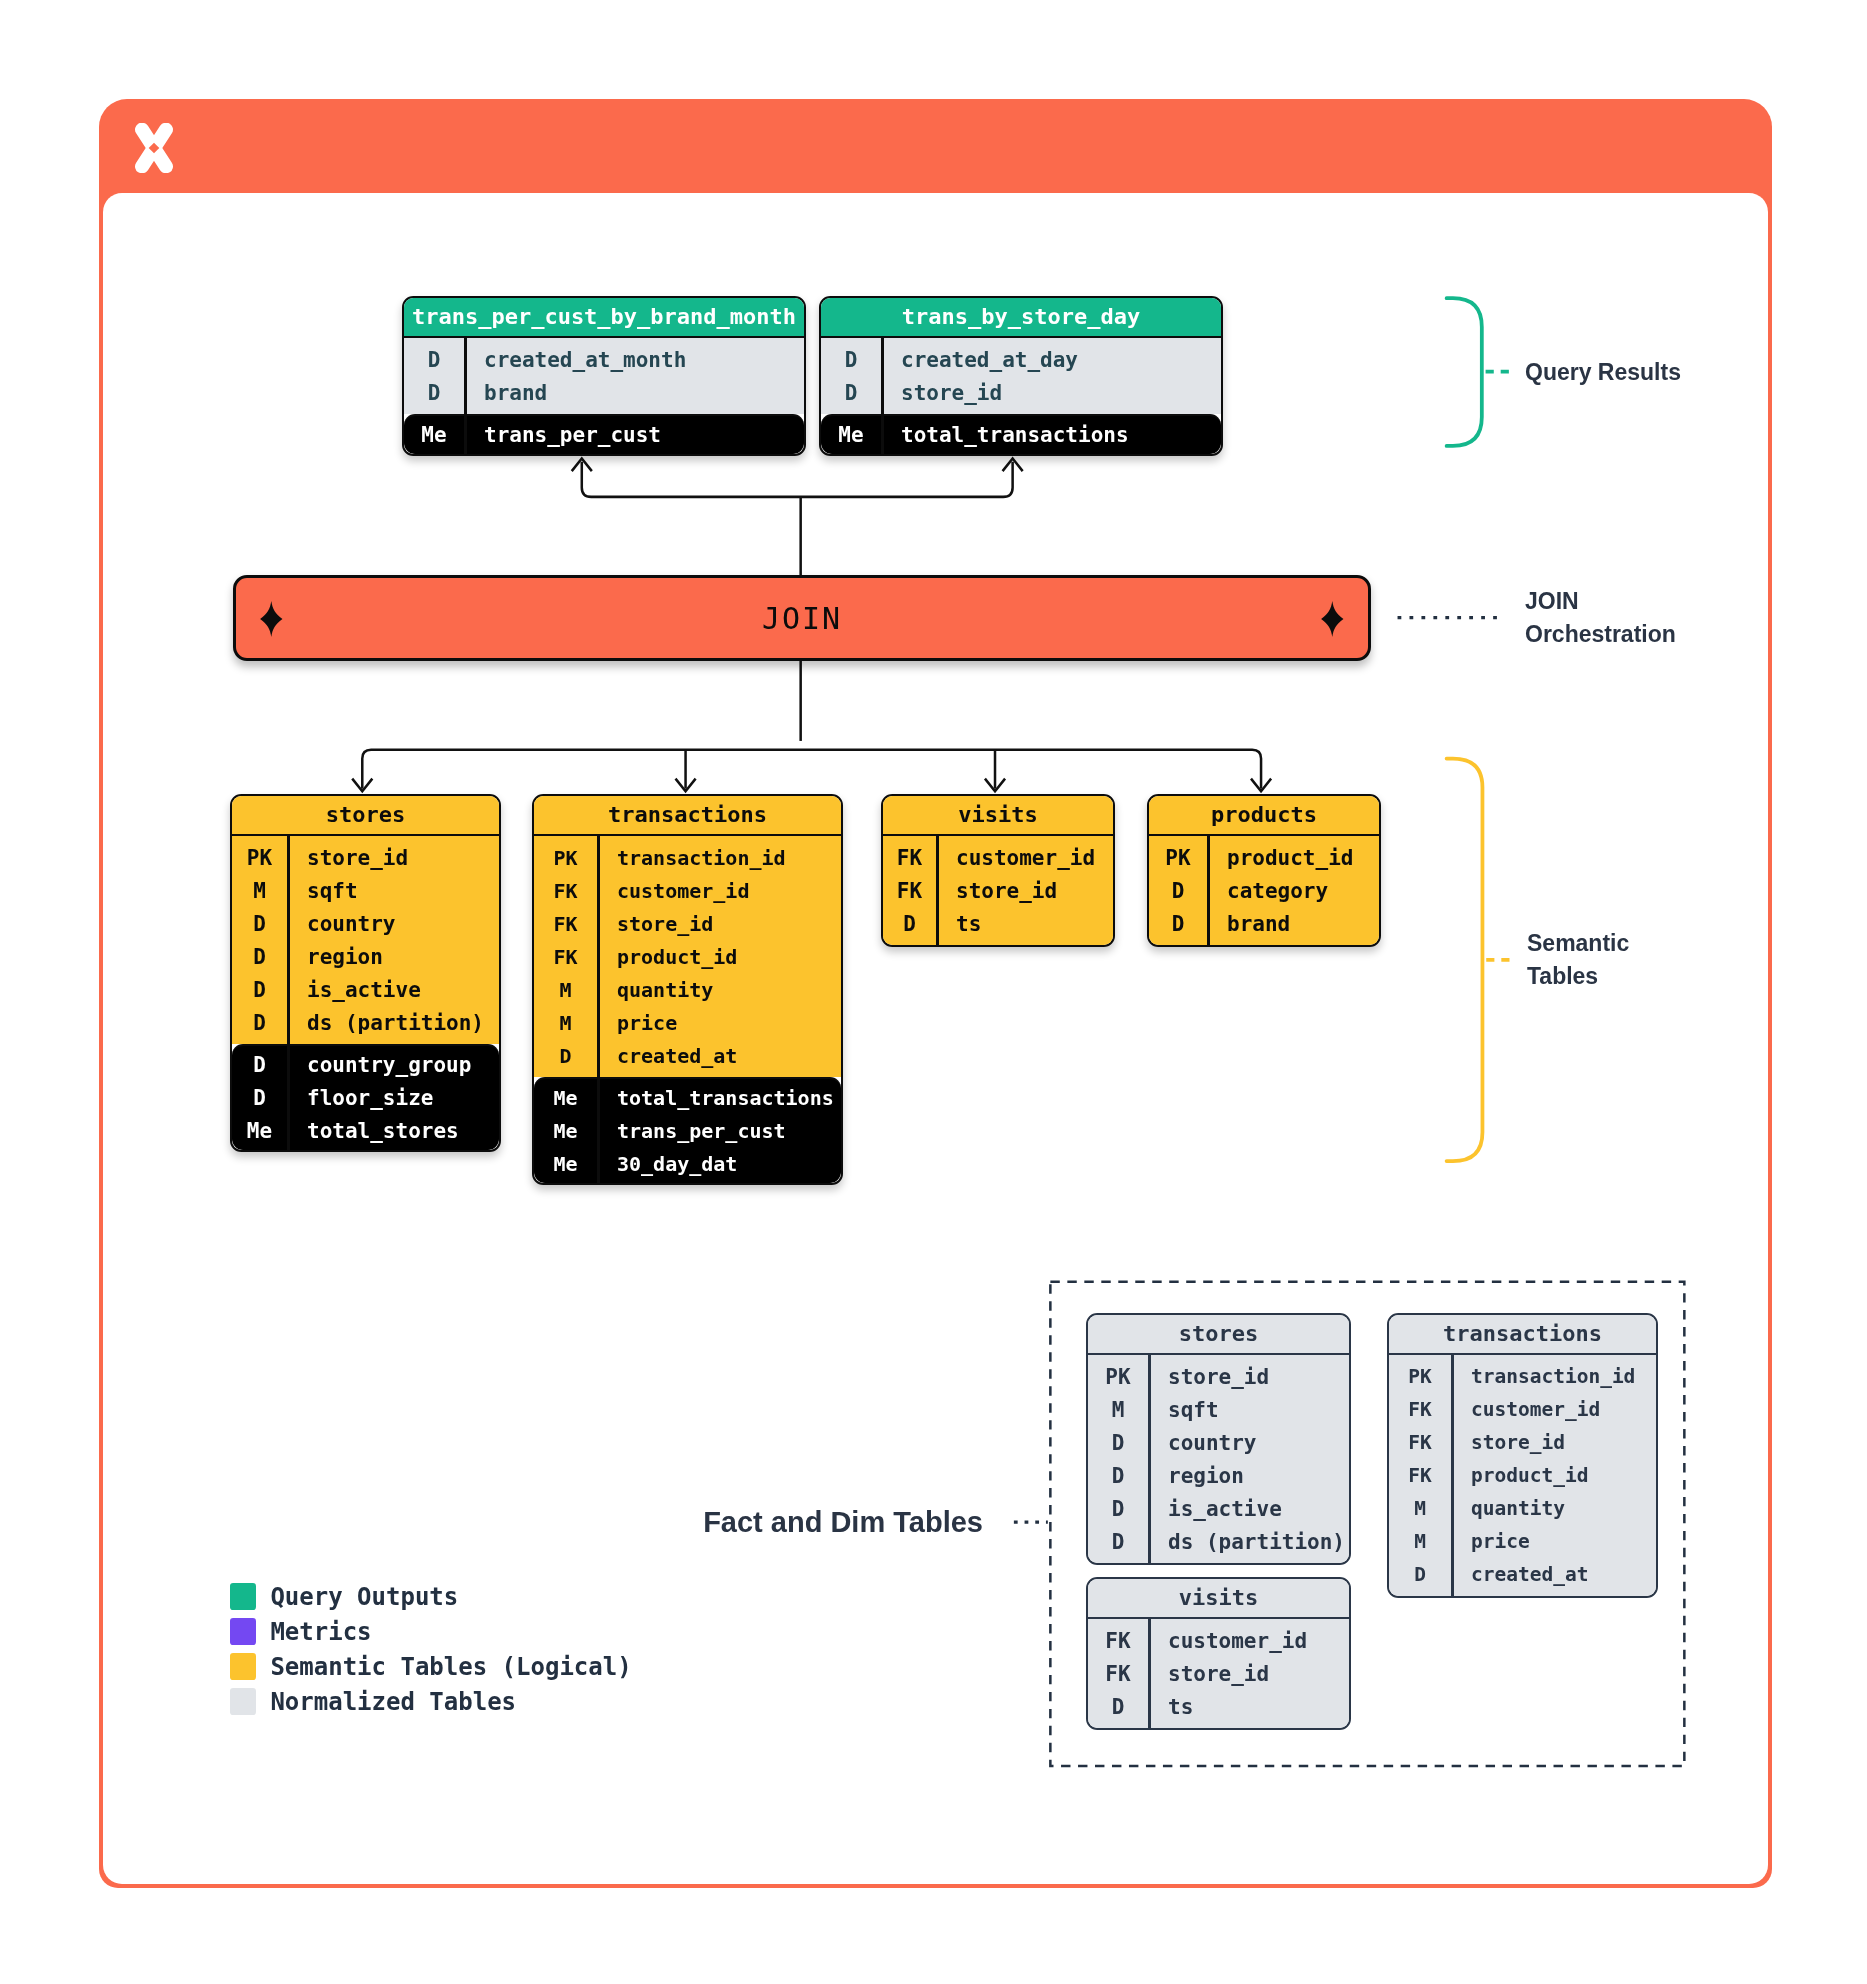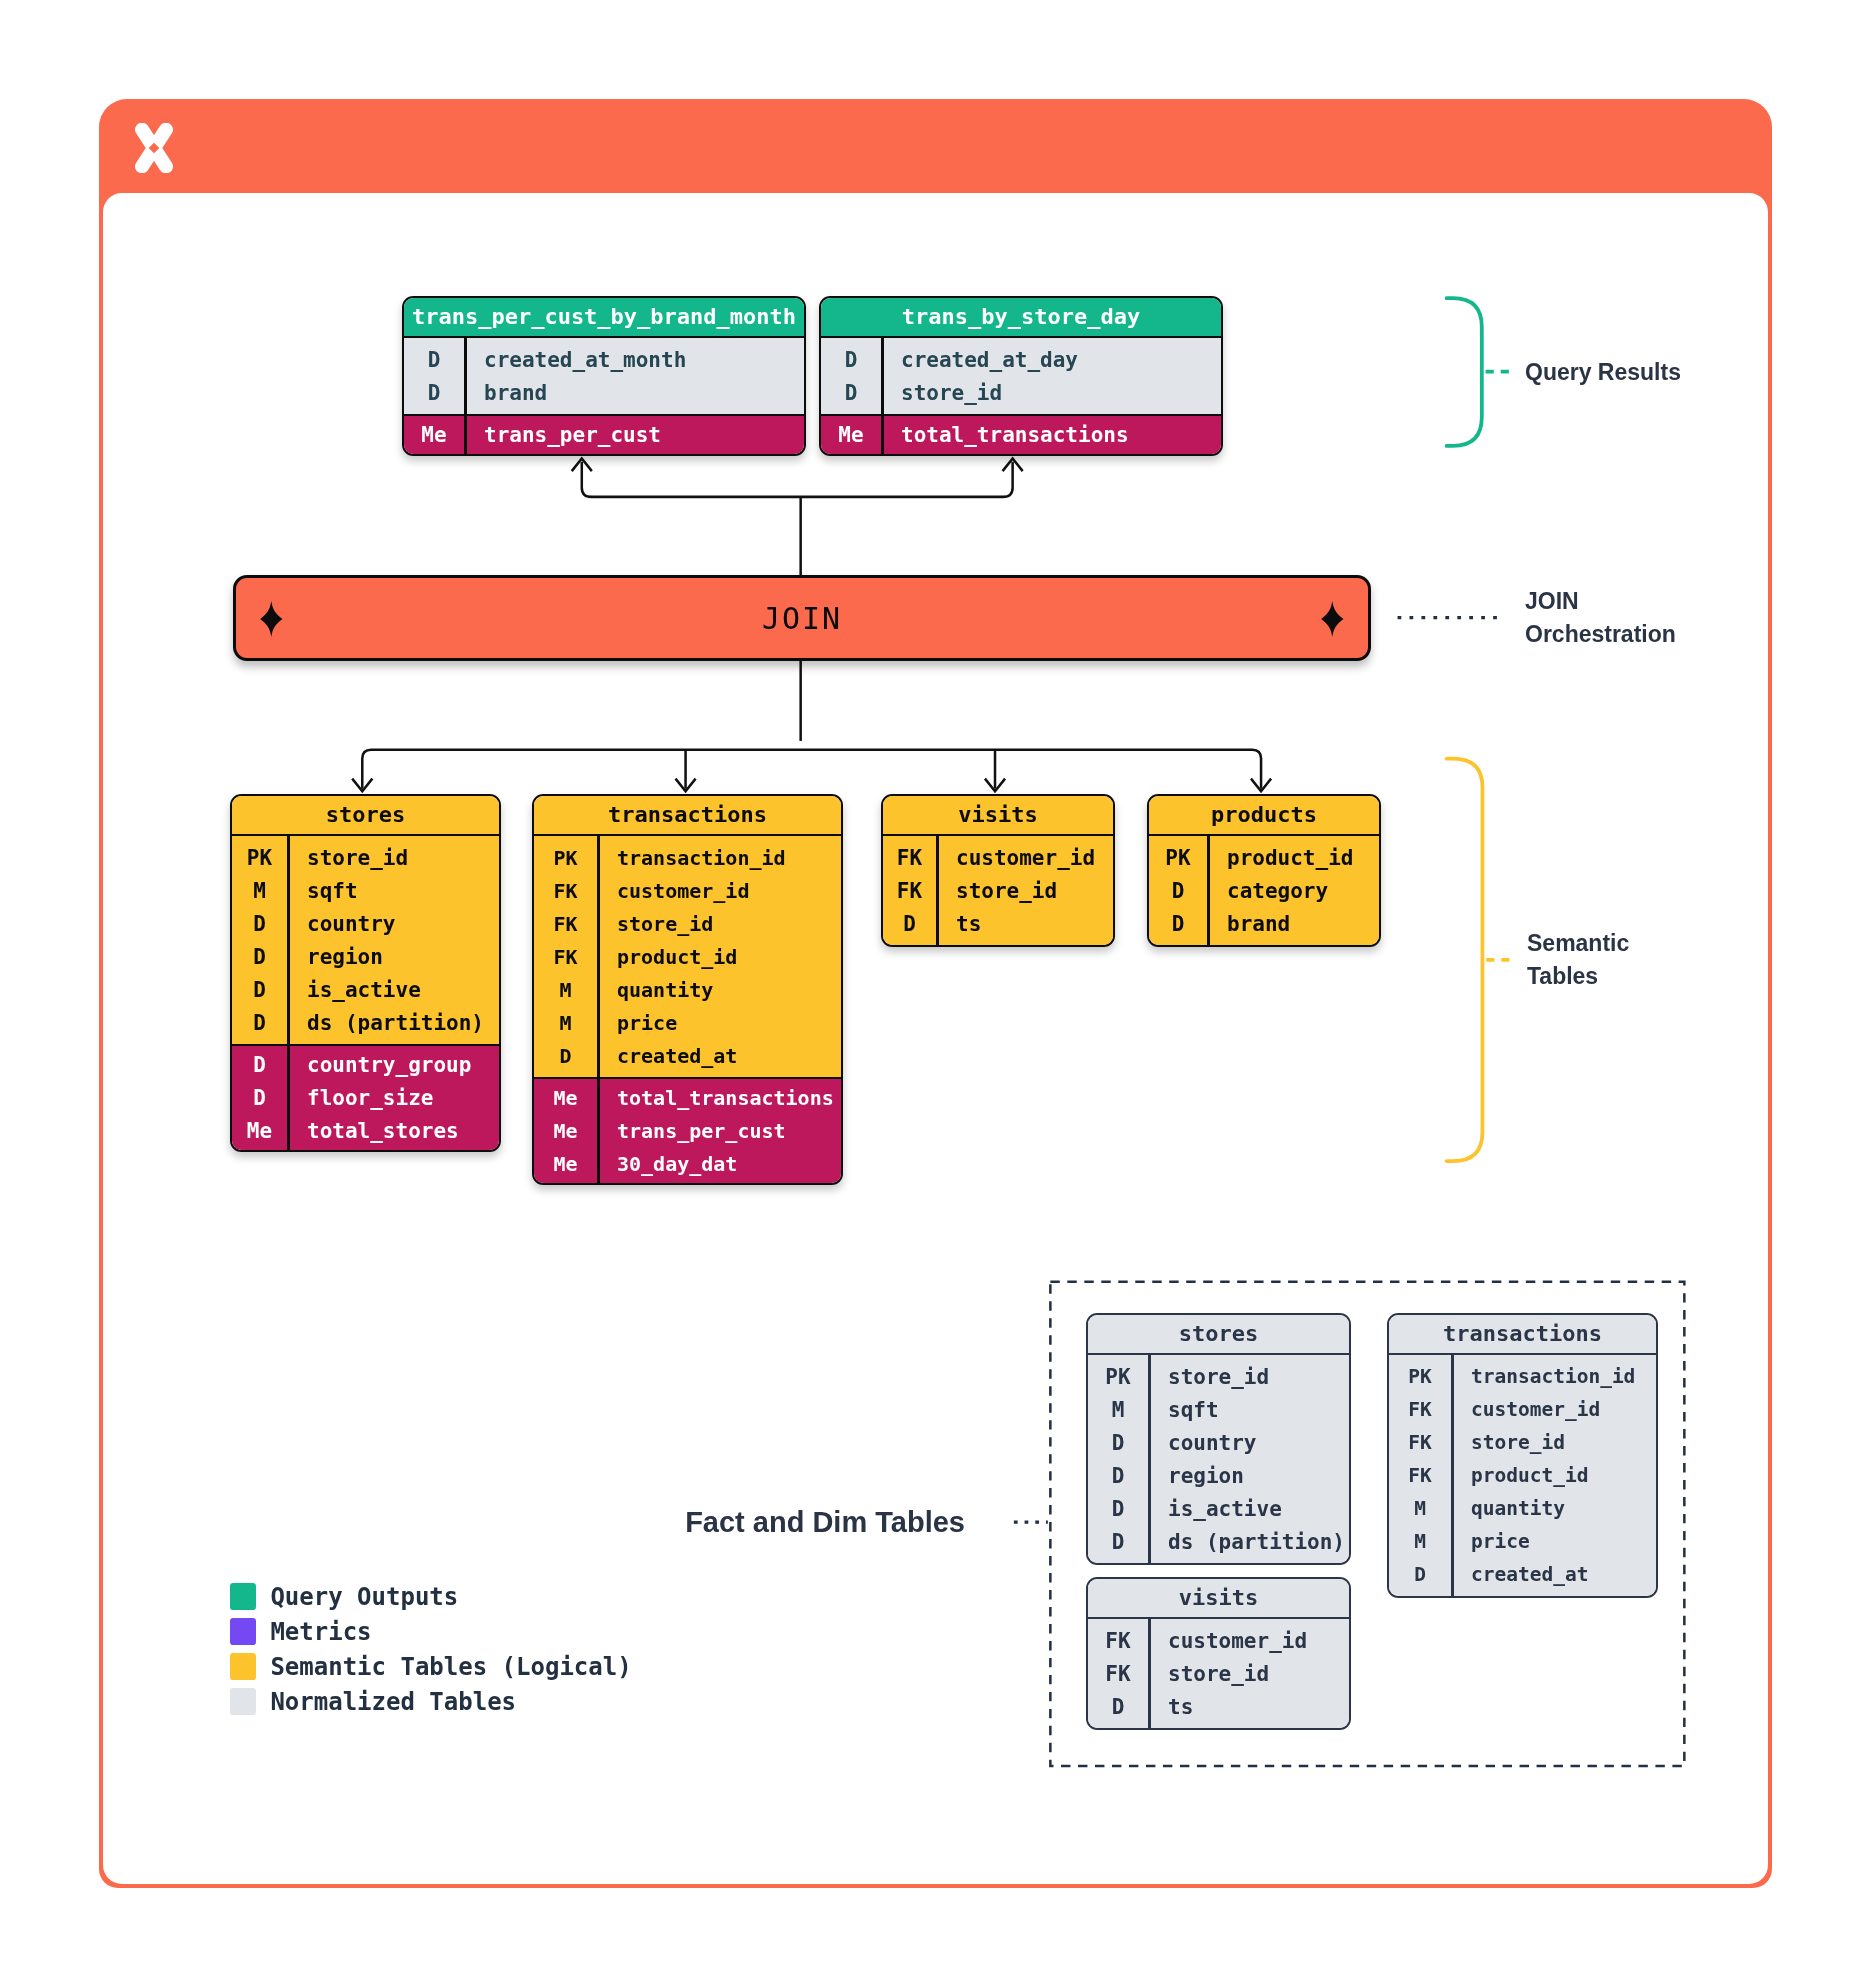--- a/index.html
+++ b/index.html
@@ -24,21 +24,21 @@
   .sect{position:relative;padding:5px 0;}
   .sect.tight{padding:2.5px 0;}
   .sect::before{content:"";position:absolute;top:0;bottom:0;left:var(--kw);width:2.5px;background:var(--bc);}
   .sect + .sect{border-top:2.5px solid var(--bc);}
   .row{height:33px;display:flex;align-items:center;font-size:21px;}
   .k{width:var(--kw);text-align:center;flex:none;}
   .v{padding-left:20px;white-space:nowrap;}
 
   .green-h{background:#14B78C;color:#ffffff;}
   .gray-s{background:#E1E4E8;color:#254652;}
-  .purple-s{background:#be185d;color:#ffffff;}
+  .purple-s{background:#000000;color:#ffffff;border-radius:11px;}
   .yellow-h{background:#FCC32D;color:#0c0c0c;}
   .yellow-s{background:#FCC32D;color:#0c0c0c;}
   .tbl.gray{--bc:#2A3647;box-shadow:none;}
   .tbl.gray .tbl-title{background:#E1E4E8;color:#2A3647;}
   .tbl.gray .sect{background:#E1E4E8;color:#2A3647;}
 
   
   .join-bar{position:absolute;left:233px;top:575px;width:1132px;height:80px;
        background:#FB6A4C;border:3.1px solid #0c0c0c;border-radius:14px;
        box-shadow:0 5.7px 8.8px rgba(0,0,0,.25);
@@ -375,21 +375,21 @@
         <div class="row">
           <span class="k">D</span>
           <span class="v">ts</span>
         </div>
       </div>
   </div>
 
   <div class="side-label" style="left:1525px;top:356px;">Query Results</div>
   <div class="side-label" style="left:1525px;top:585px;width:208px;">JOIN Orchestration</div>
   <div class="side-label" style="left:1527px;top:927px;width:164px;">Semantic Tables</div>
-  <div class="side-label" style="left:588px;top:1506px;width:377px;text-align:right;font-size:29px;">Fact and Dim Tables</div>
+  <div class="side-label" style="left:606px;top:1506px;width:377px;text-align:right;font-size:29px;">Fact and Dim Tables</div>
 
   <div class="legend">
 
   <div class="legend-row">
       <span class="legend-swatch" style="background: rgb(20, 183, 140);"></span>
       <span class="legend-label">Query Outputs</span>
     </div>
       <div class="legend-row">
       <span class="legend-swatch" style="background: rgb(116, 72, 242);"></span>
       <span class="legend-label">Metrics</span>

